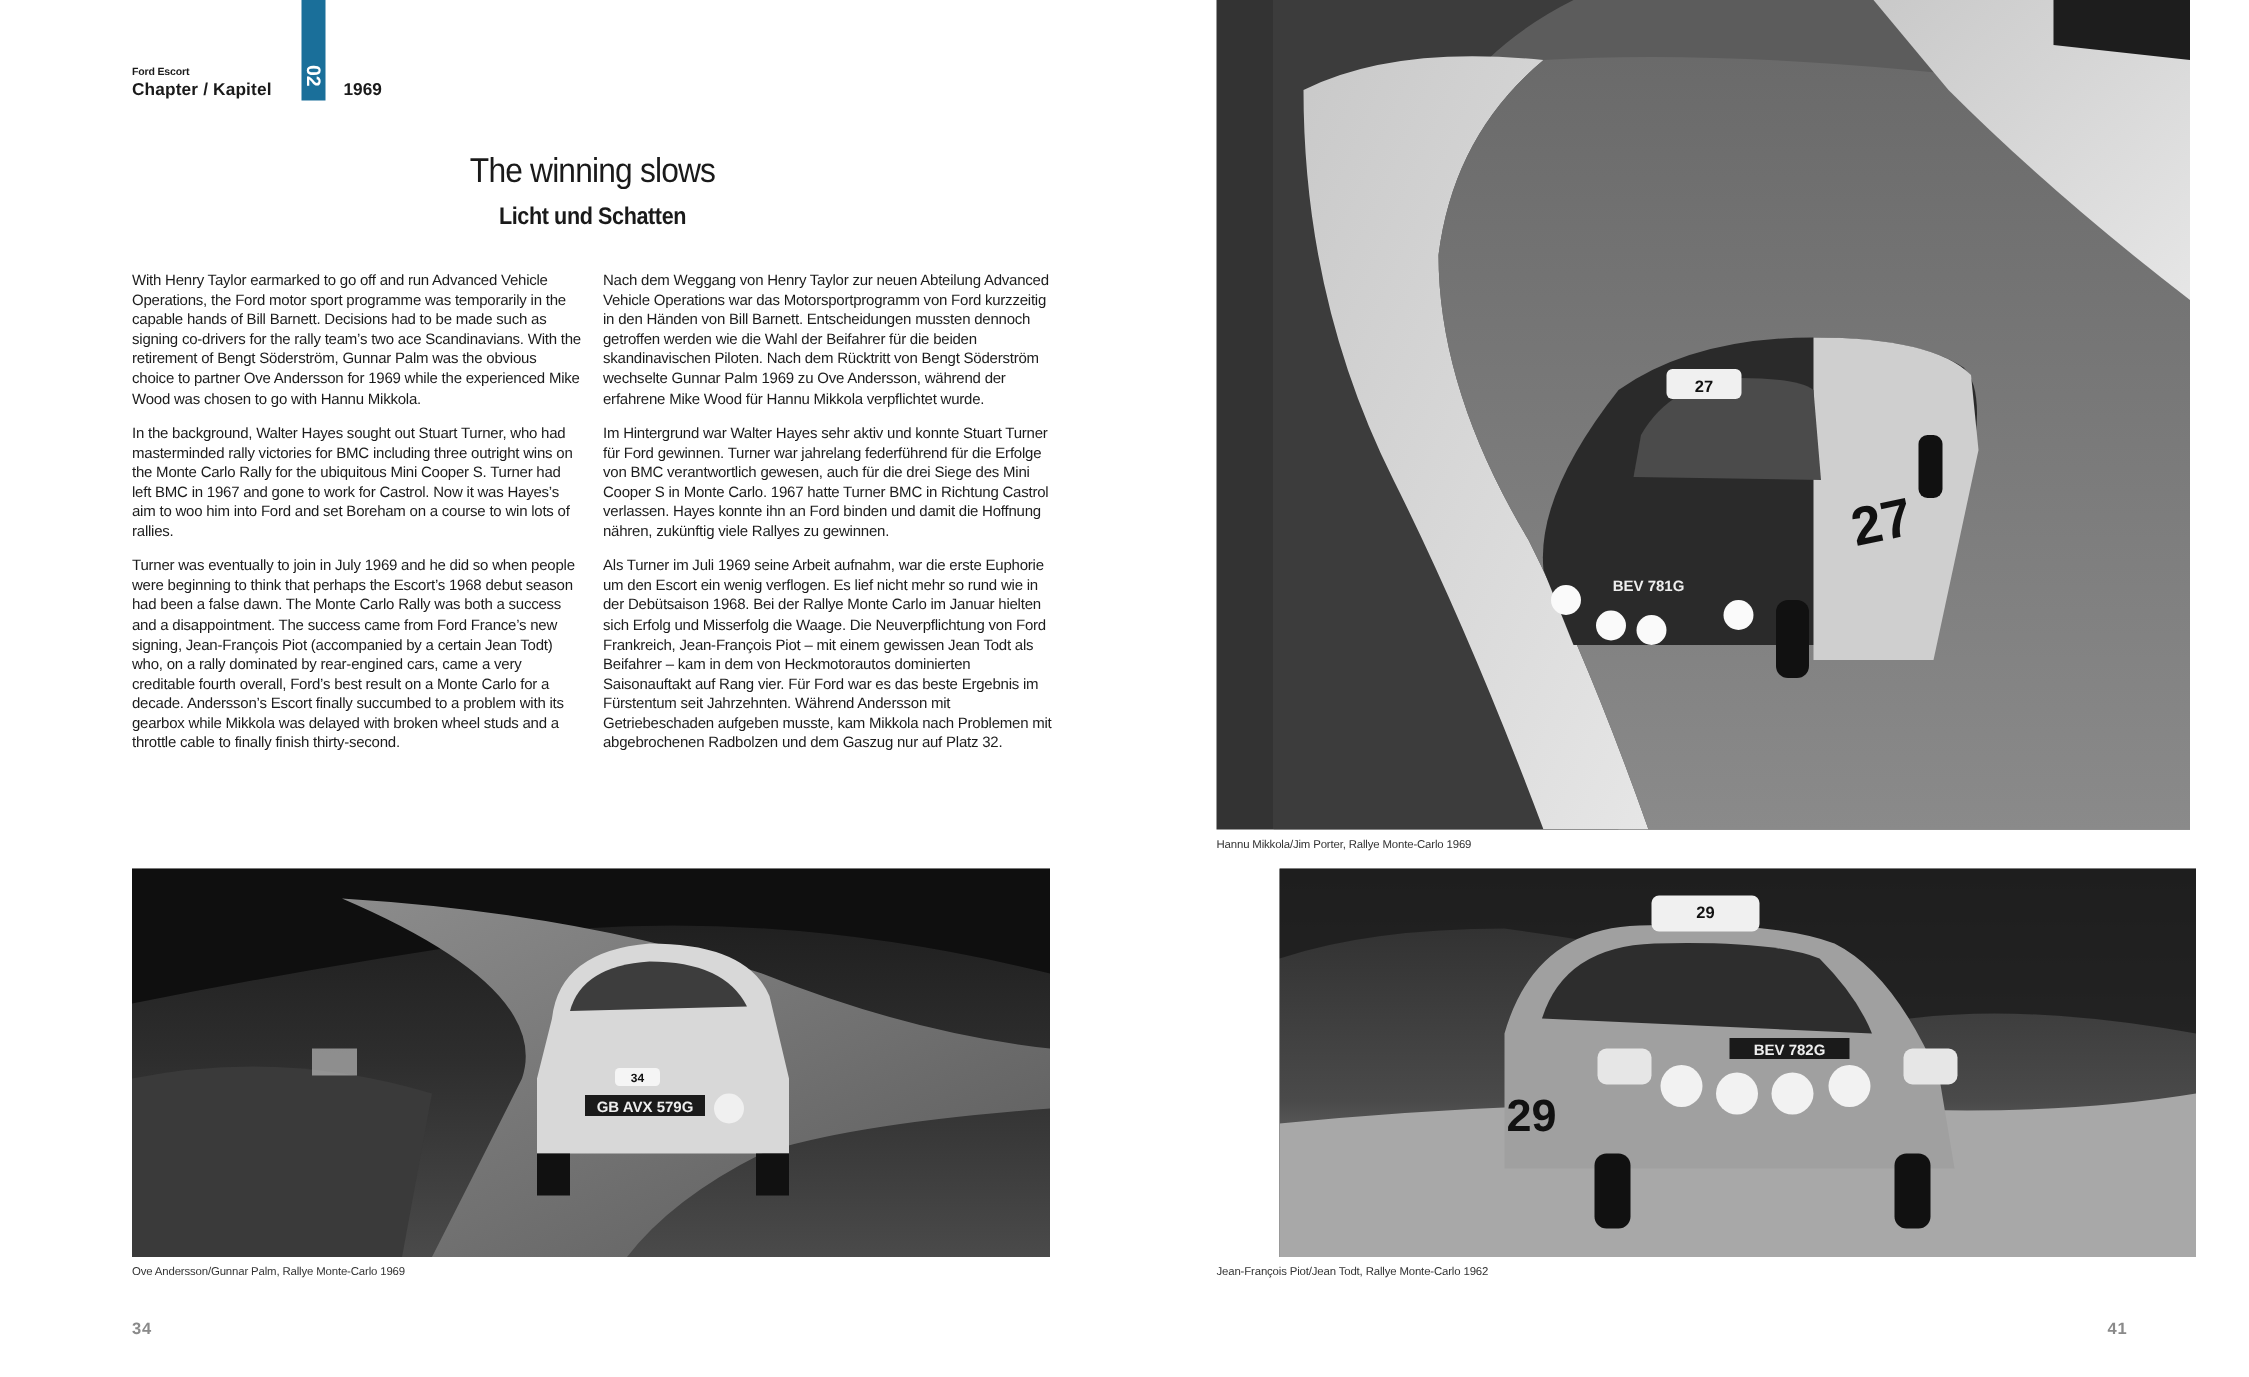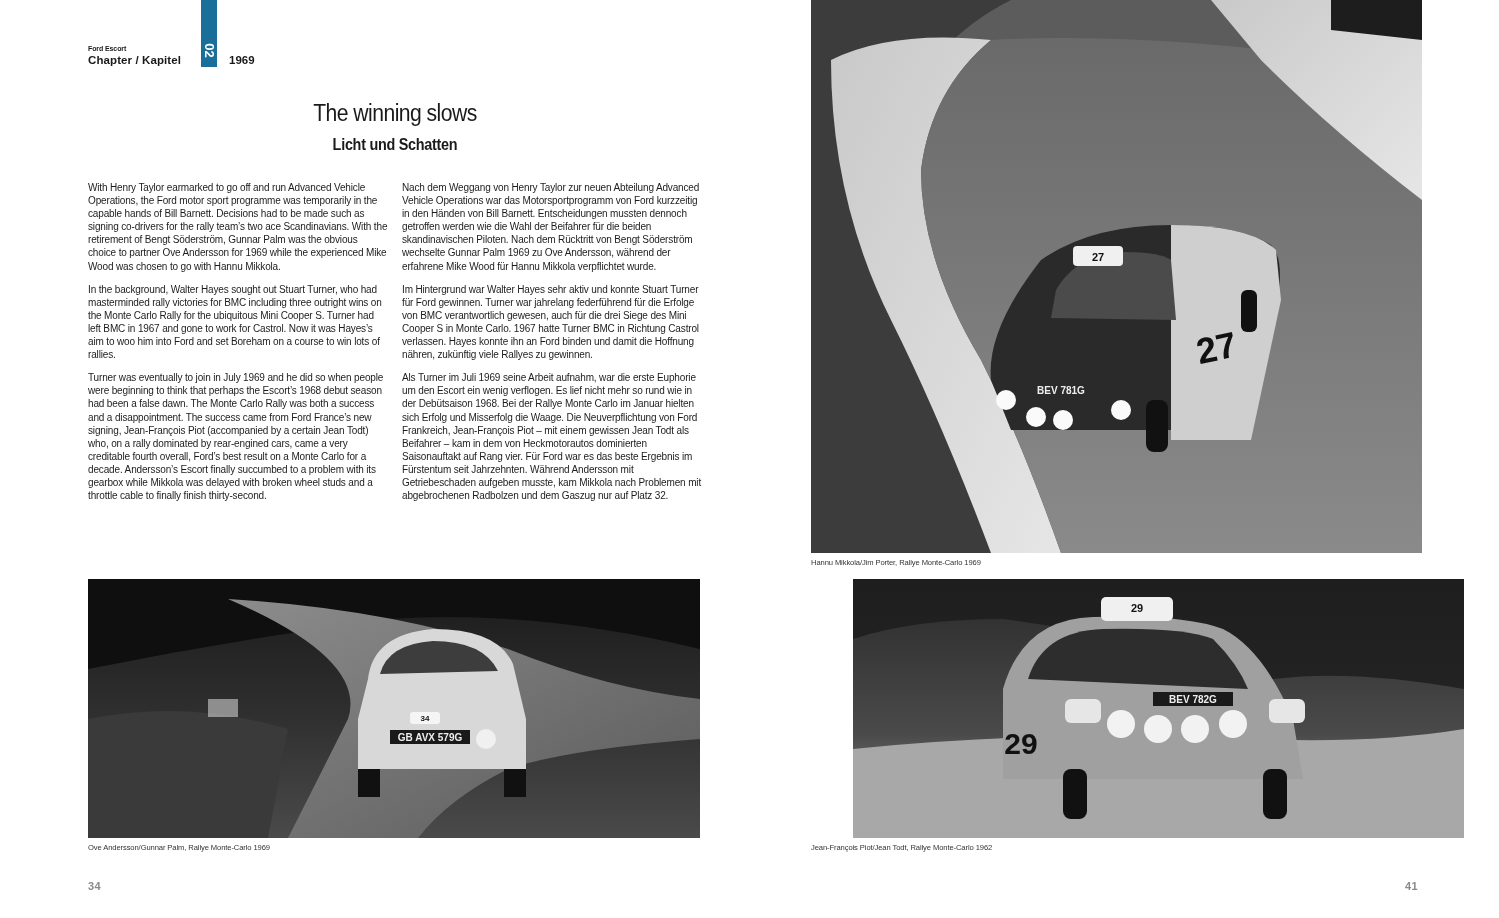--- a/index.html
+++ b/index.html
@@ -31,21 +31,21 @@
 
   .col { position: absolute; top: 181px; font-size: 10px; line-height: 13.1px; color: #1c1c1c; letter-spacing: -0.15px; }
   .col-en { left: 76px; width: 300px; }
   .col-de { left: 390px; width: 300px; }
   .col p { margin: 0 0 10px 0; }
 
   
   .photo { position: absolute; overflow: hidden; background: #333; }
   .photo svg { width: 100%; height: 100%; display: block; }
   .photo-bl { left: 76px; top: 579px; width: 612px; height: 259px; }
-  .photo-tr { left: 811px; top: 0; width: 611px; height: 553px; }
+  .photo-tr { left: 811px; top: 0; width: 611px; height: 553px; padding-left: 38px; }
   .photo-br { left: 853px; top: 579px; width: 611px; height: 259px; }
 
   .caption { position: absolute; font-size: 7.6px; color: #333; letter-spacing: -0.1px; }
   .caption-bl { left: 76px; top: 843px; }
   .caption-tr { left: 811px; top: 558px; }
   .caption-br { left: 811px; top: 843px; }
 
   .folio { position: absolute; top: 880px; font-size: 11px; font-weight: bold; color: #8a8a8a; letter-spacing: 0.5px; }
   .folio-left { left: 76px; }
   .folio-right { left: 1405px; }

